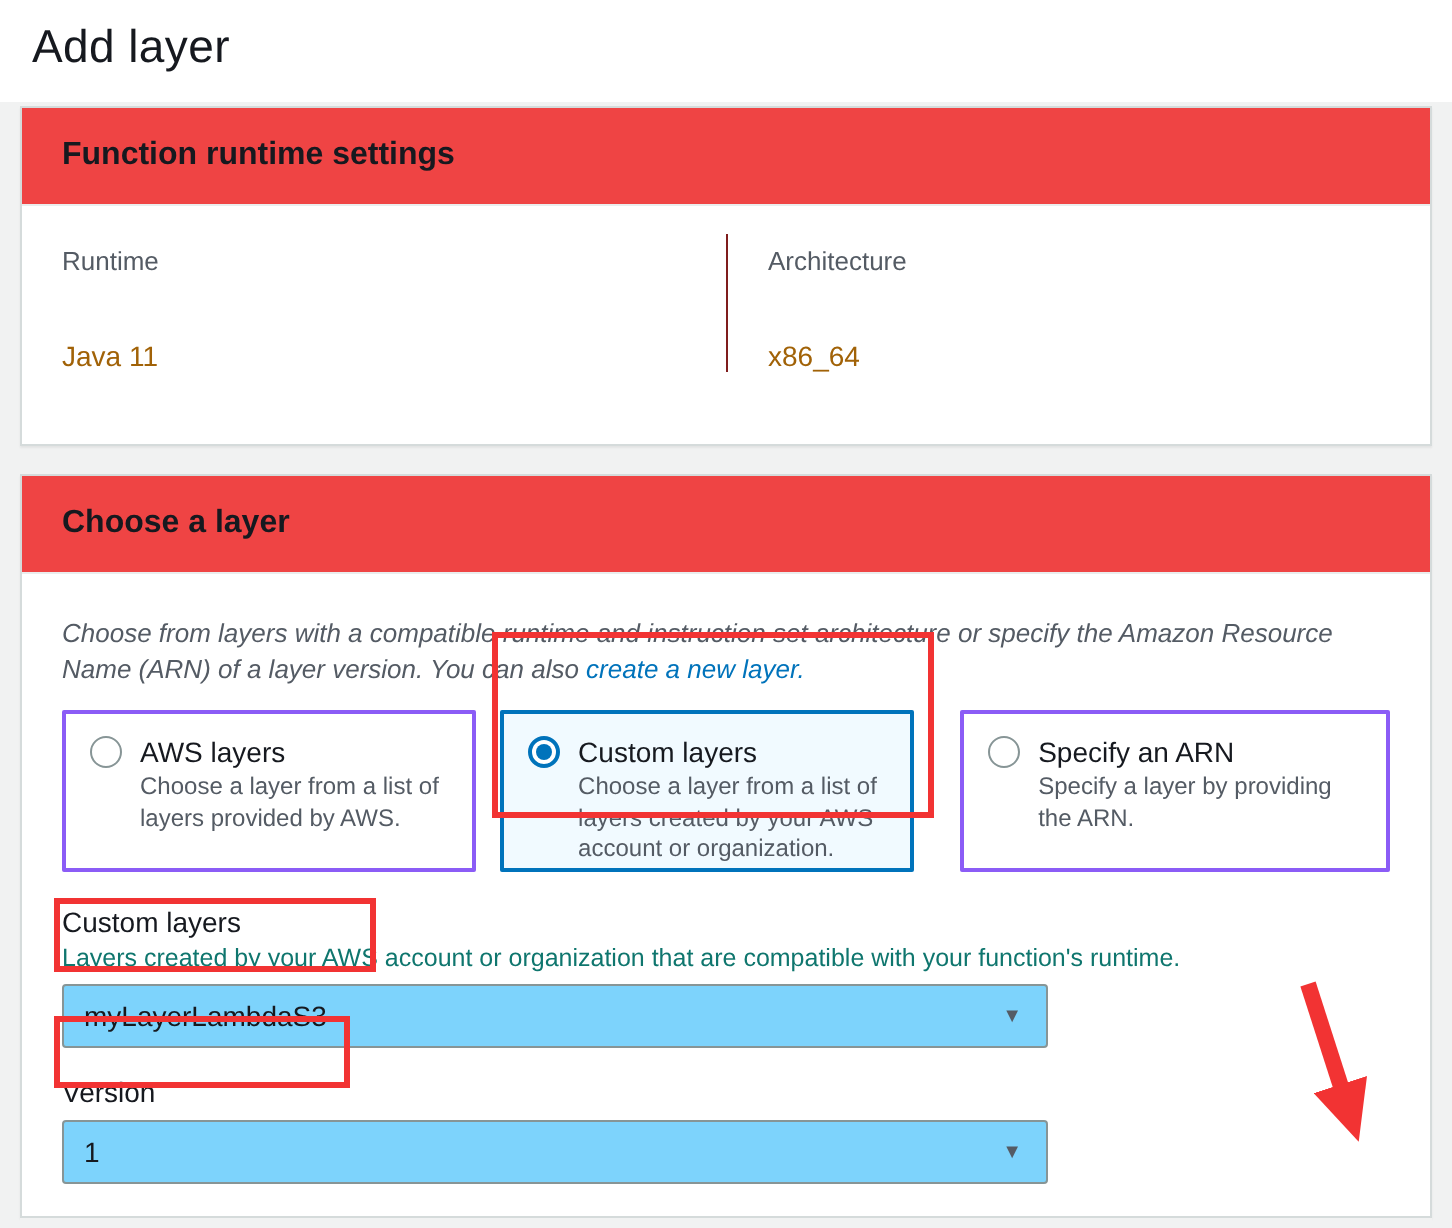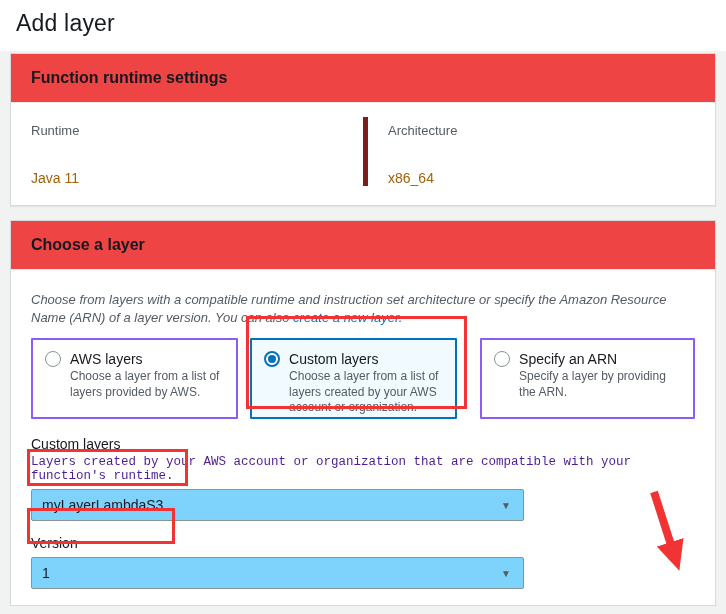--- a/index.html
+++ b/index.html
@@ -22,23 +22,23 @@
   }
   .panel + .panel { margin-top: 14px; }
   .panel-header {
     background: #ef4444;
     border-bottom: 1px solid #eaeded;
     padding: 15px 20px;
   }
   .panel-header h2 { font-size: 16px; font-weight: 700; color: #16191f; }
 
   
-  .runtime-body { display: flex; padding: 14px 0 19px; }
+  .runtime-body { display: flex; padding: 14px 0 36px; }
   .runtime-col { width: 50%; padding: 6px 20px 0; }
-  .runtime-col + .runtime-col { border-left: 5px solid #7f1d1d; }
+  .runtime-col + .runtime-col { border-left: 1px solid #7f1d1d; }
   .kv-label { font-size: 13px; color: #545b64; margin-bottom: 8px; }
   .kv-value { font-size: 14px; color: #a16207; margin-top: 32px; }
 
   
   .choose-body { padding: 18px 20px 16px; }
   .source-row { font-size: 14px; color: #16191f; }
   .info-link { color: #0073bb; font-weight: 700; font-size: 12px; margin-left: 10px; cursor: pointer; }
   .source-desc { font-size: 13px; color: #545b64; line-height: 1.35; margin-top: 3px; max-width: 660px; font-style: italic; }
   .blue-link { color: #0073bb; cursor: pointer; }
 
@@ -66,21 +66,21 @@
   .radio-card.selected .radio-dot { border: 2px solid #0073bb; }
   .radio-card.selected .radio-dot::after {
     content: ""; position: absolute; left: 2px; top: 2px;
     width: 8px; height: 8px; border-radius: 50%; background: #0073bb;
   }
   .radio-label { font-size: 14px; color: #16191f; margin-left: 9px; }
   .radio-desc { font-size: 12px; color: #545b64; line-height: 1.3; margin: 2px 0 0 25px; }
 
   .field-block { margin-top: 17px; }
   .field-label { font-size: 14px; color: #16191f; }
-  .field-desc { font-size: 12.5px; color: #4c1d95; margin-top: 3px; font-family: Liberation Mono, monospace; }
+  .field-desc { font-size: 12.5px; color: #0f766e; margin-top: 3px; }
   .select-box {
     margin-top: 6px;
     width: 493px; height: 32px;
     border: 1px solid #879596; border-radius: 2px;
     background: #7dd3fc;
     display: flex; align-items: center;
     padding: 0 12px 0 10px;
     font-size: 14px; color: #16191f;
     cursor: pointer;
   }

